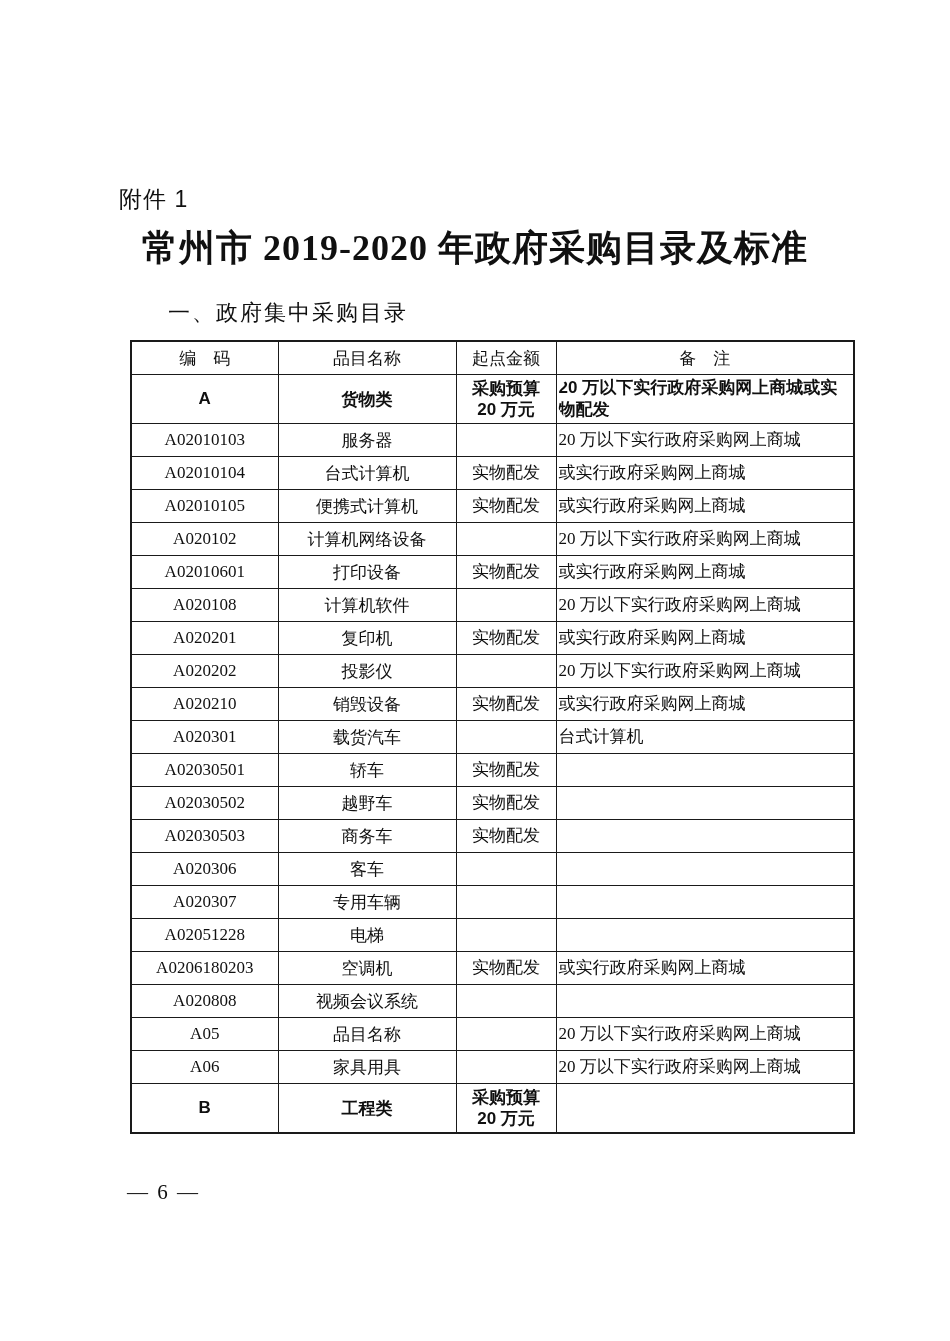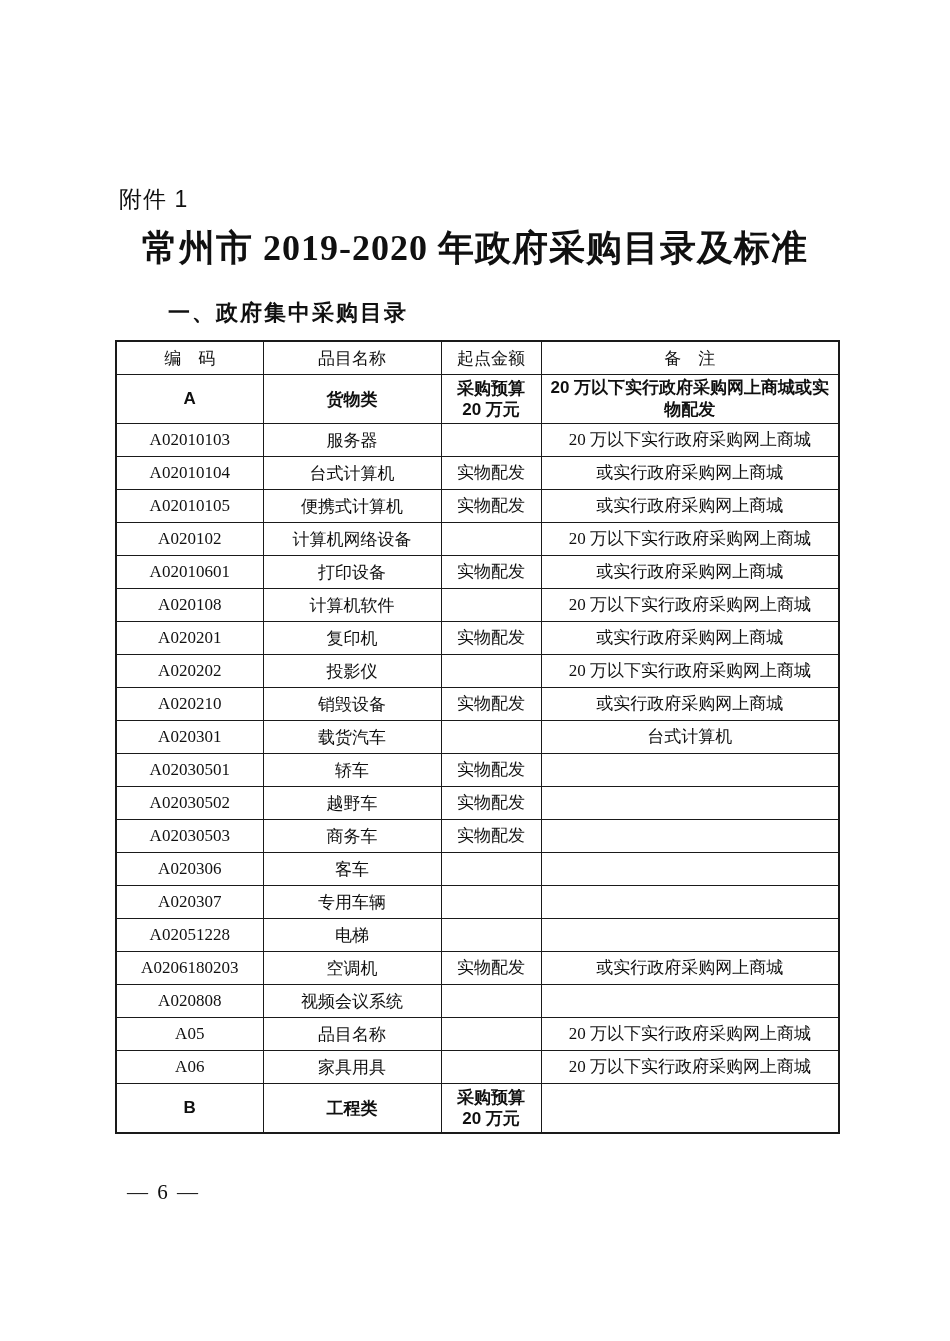--- a/index.html
+++ b/index.html
@@ -33,27 +33,27 @@
     font-size: 36px;
     font-weight: 700;
     font-family: "Liberation Serif", "DejaVu Serif", serif;
     letter-spacing: 1px;
   }
   .section-heading {
     position: absolute;
     left: 168px;
     top: 298px;
     font-size: 22px;
-    font-weight: 700;
+    font-weight: 400;
     font-family: "Liberation Sans", "DejaVu Sans", sans-serif;
     letter-spacing: 2px;
   }
   table.catalog {
     position: absolute;
-    left: 115px;
+    left: 130px;
     top: 340px;
     width: 723px;
     border-collapse: collapse;
     table-layout: fixed;
     border: 2px solid #1a1a1a;
   }
   table.catalog th,
   table.catalog td {
     border: 1px solid #1a1a1a;
     font-size: 17px;
@@ -72,24 +72,25 @@
     height: 46px;
     font-weight: 700;
     font-family: "Liberation Sans", "DejaVu Sans", sans-serif;
   }
   td.code, td.name, td.threshold { text-align: center; }
   td.threshold {
     white-space: pre-line;
     line-height: 1.25;
   }
   td.remark {
-    text-align: center;
+    text-align: left;
     padding-left: 7px;
     padding-right: 4px;
     line-height: 1.3;
+    border-radius: 24px;
   }
   .page-number {
     position: absolute;
     left: 127px;
     top: 1180px;
     font-size: 21px;
     font-family: "Liberation Serif", "DejaVu Serif", serif;
     letter-spacing: 2px;
   }
 </style>

